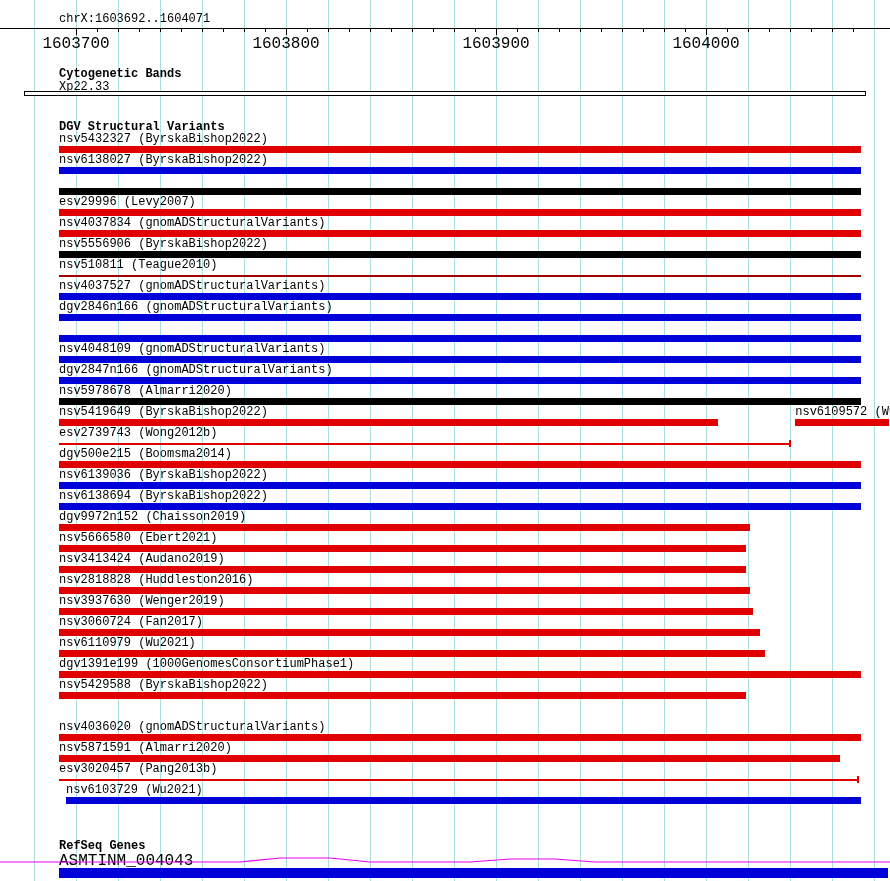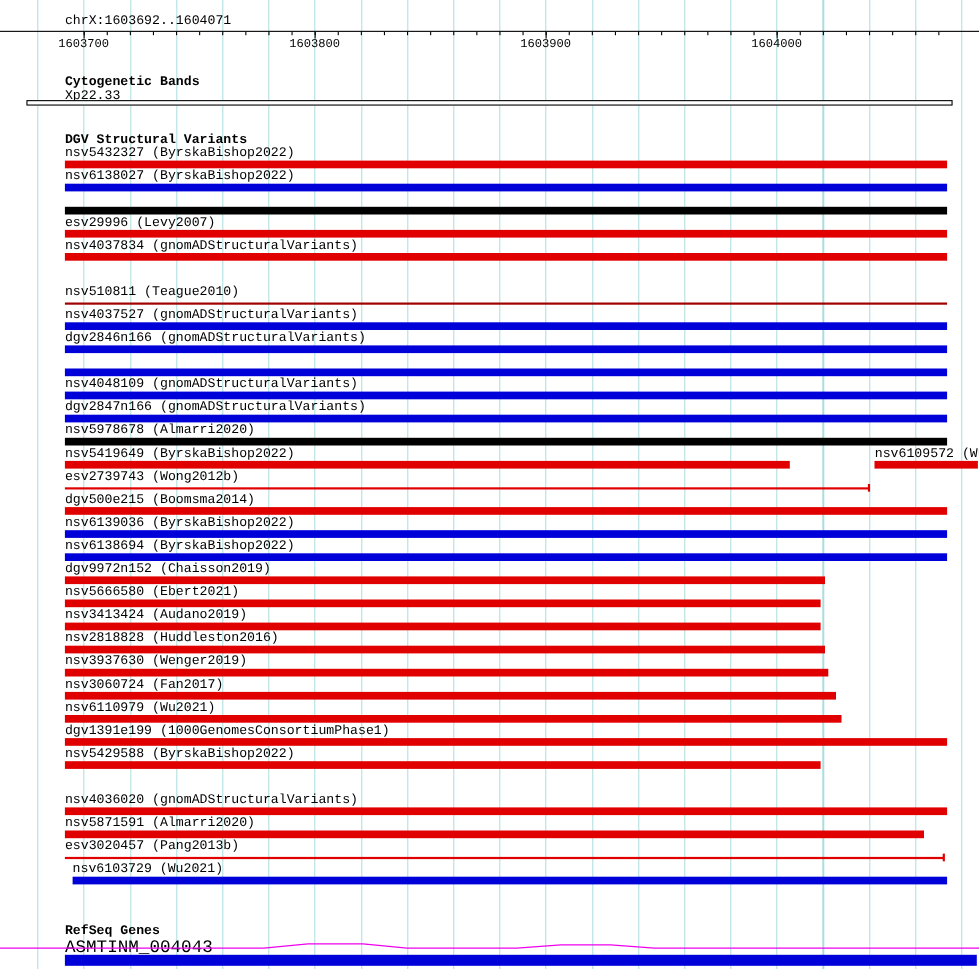--- a/index.html
+++ b/index.html
@@ -11,21 +11,21 @@
     background-position: -7px 0;
     font-family: "Liberation Mono", "DejaVu Sans Mono", monospace;
     color: #000;
   }
   .locus { position: absolute; left: 59px; top: 12px; font-size: 12px; white-space: nowrap; }
   .ruler-line { position: absolute; left: 0; top: 28px; width: 890px; height: 0; border-top: 1px solid #000; }
   .ruler { position: absolute; left: 0; top: 0; width: 890px; height: 50px; }
   .tick { position: absolute; top: 29px; width: 1px; background: #000; }
   .tick.minor { height: 3px; }
   .tick.major { height: 6px; }
-  .ruler-num { position: absolute; top: 35px; font-size: 11px; transform: translateX(-50%); white-space: nowrap; }
+  .ruler-num { position: absolute; top: 35px; font-size: 16px; transform: translateX(-50%); white-space: nowrap; }
   .section-header { position: absolute; left: 59px; font-size: 12px; font-weight: bold; white-space: nowrap; }
   .cyto-h { top: 67px; }
   .cyto-label { position: absolute; left: 59px; top: 80px; font-size: 12px; white-space: nowrap; }
   .cyto-band { position: absolute; left: 24px; top: 91px; width: 842px; height: 5px; background: #fff; border: 1px solid #000; }
   .dgv-h { top: 120px; }
   .variant-list { position: absolute; left: 59px; top: 133px; width: 802px; height: 673px; }
   .variant-row { position: absolute; left: 0; width: 100%; height: 21px; }
   .variant-label { position: absolute; top: 0; left: 0; font-size: 12px; line-height: 13px; white-space: nowrap; }
   .variant-bar { position: absolute; top: 13px; height: 7px; }
   .variant-line { position: absolute; top: 16px; height: 2px; }
@@ -107,20 +107,24 @@
       <div class="variant-bar" style="left: 0%; width: 100%; background: rgb(0, 0, 0);"></div>
     </div>
     <div class="variant-row" style="top: 63px;">
       <div class="variant-label">esv29996 (Levy2007)</div>
       <div class="variant-bar" style="left: 0%; width: 100%; background: rgb(225, 0, 0);"></div>
     </div>
     <div class="variant-row" style="top: 84px;">
       <div class="variant-label">nsv4037834 (gnomADStructuralVariants)</div>
       <div class="variant-bar" style="left: 0%; width: 100%; background: rgb(225, 0, 0);"></div>
     </div>
+    <div class="variant-row" style="top: 105px;">
+      <div class="variant-label">nsv5556906 (ByrskaBishop2022)</div>
+      <div class="variant-bar" style="left: 0%; width: 100%; background: rgb(0, 0, 0);"></div>
+    </div>
     <div class="variant-row" style="top: 126px;">
       <div class="variant-label">nsv510811 (Teague2010)</div>
       <div class="variant-line" style="left: 0%; width: 100%; background: rgb(160, 0, 0);"></div>
     </div>
     <div class="variant-row" style="top: 147px;">
       <div class="variant-label">nsv4037527 (gnomADStructuralVariants)</div>
       <div class="variant-bar" style="left: 0%; width: 100%; background: rgb(0, 0, 217);"></div>
     </div>
     <div class="variant-row" style="top: 168px;">
       <div class="variant-label">dgv2846n166 (gnomADStructuralVariants)</div>

